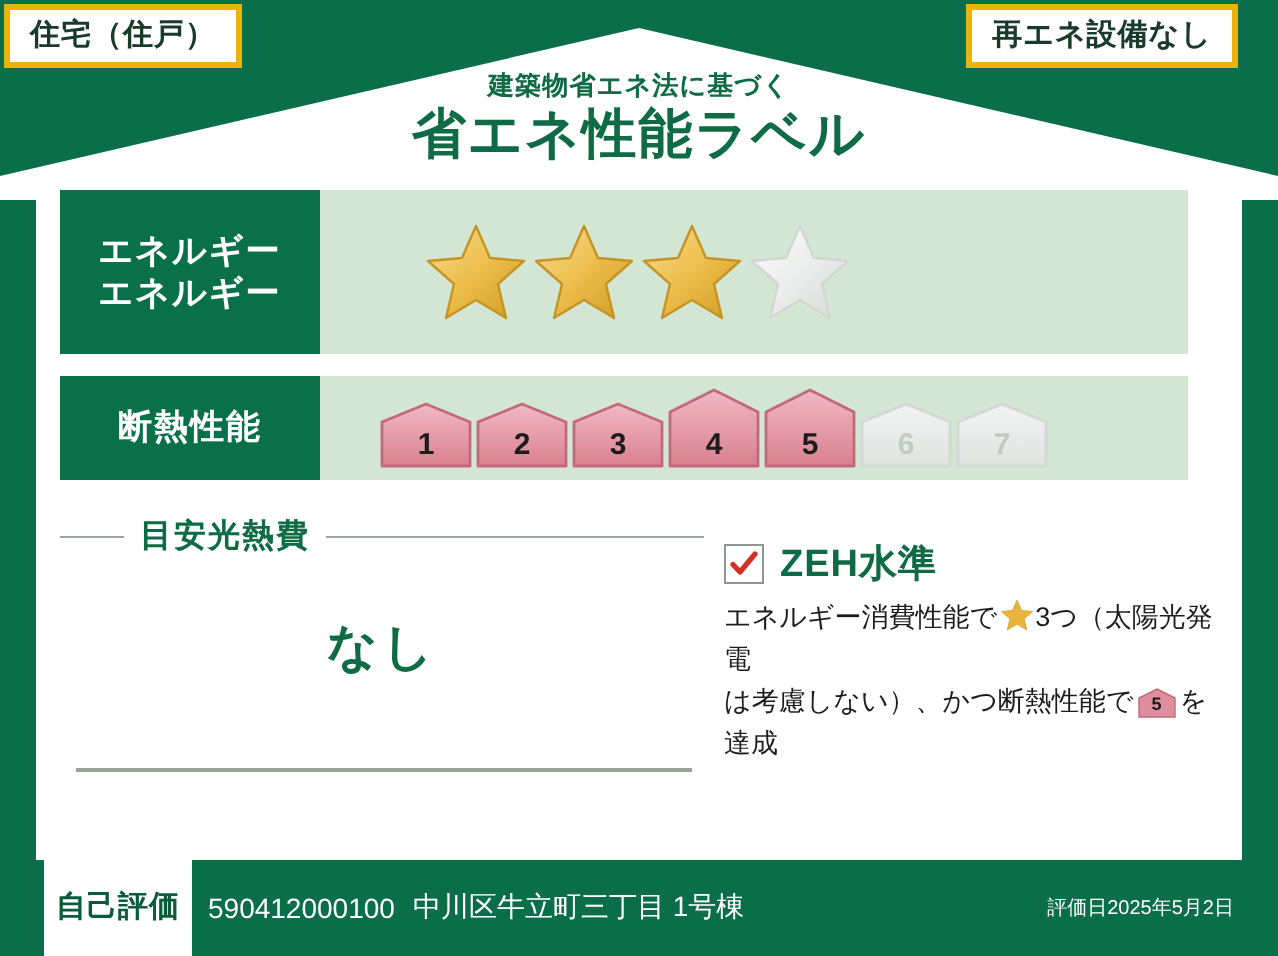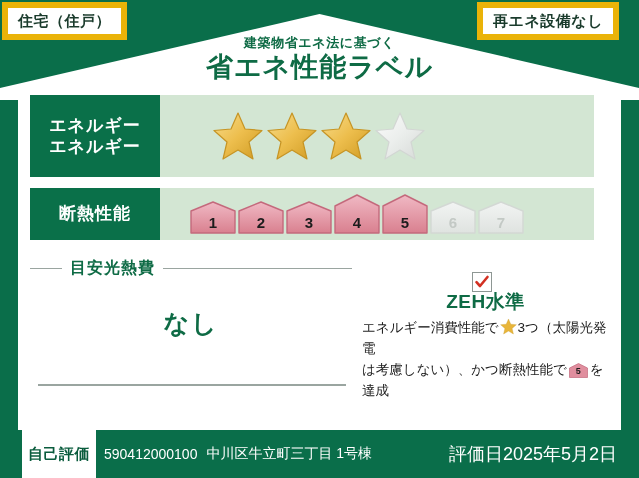--- a/index.html
+++ b/index.html
@@ -7,21 +7,21 @@
     width:639px;height:478px;
     background:#0a6e4a;
     font-family:"Liberation Sans","DejaVu Sans",sans-serif;
     overflow:hidden;
     position:relative;
   }
   
   .corner-badge{
     position:absolute;top:2px;
     background:#ffffff;
-    border:6px solid #eab308;
+    border:3px solid #eab308;
     color:#1a3b2c;
     font-weight:bold;
     font-size:15px;
     letter-spacing:.5px;
     padding:5px 10px 6px;
     line-height:1;
     z-index:6;
     white-space:nowrap;
   }
   .corner-badge.left{left:2px;}
@@ -111,21 +111,21 @@
   .cost-value{
     text-align:center;color:#0e6b45;font-weight:bold;
     font-size:25px;letter-spacing:2px;margin-top:28px;
   }
   .bottom-rule{
     position:absolute;left:8px;right:6px;bottom:18px;
     height:2px;background:#9aa5a0;
   }
 
   
-  .zeh-head{display:flex;align-items:center;flex-direction:column;}
+  .zeh-head{display:flex;align-items:center;}
   .checkbox{
     width:18px;height:18px;border:1px solid #8e9794;background:#fff;
     position:relative;flex:0 0 18px;margin-right:8px;
   }
   .checkbox svg{position:absolute;left:1px;top:1px;}
   .zeh-title{
     color:#0e6b45;font-weight:bold;font-size:19px;letter-spacing:.5px;line-height:1;
   }
   .zeh-desc{
     margin-top:7px;color:#1c1c1c;font-size:13.5px;line-height:1.55;
@@ -142,21 +142,21 @@
   .footer-inner{
     display:flex;align-items:center;width:100%;
     padding:0 22px;box-sizing:border-box;
   }
   .self-eval{
     background:#ffffff;color:#0a5c3d;font-weight:bold;font-size:15px;
     padding:16px 6px;line-height:1.1;letter-spacing:.5px;white-space:nowrap;
   }
   .footer-id{font-size:14px;margin-left:8px;white-space:nowrap;}
   .footer-addr{font-size:14px;margin-left:9px;white-space:nowrap;}
-  .footer-date{font-size:18px;margin-left:auto;white-space:nowrap;}
+  .footer-date{font-size:10px;margin-left:auto;white-space:nowrap;}
 </style>
 </head>
 <body>
 
 <div class="roof-wrap">
   <svg width="639" height="100" viewBox="0 0 639 100">
     <polygon points="319.5,14 639,88 639,100 0,100 0,88" fill="#ffffff"></polygon>
   </svg>
 </div>
 

